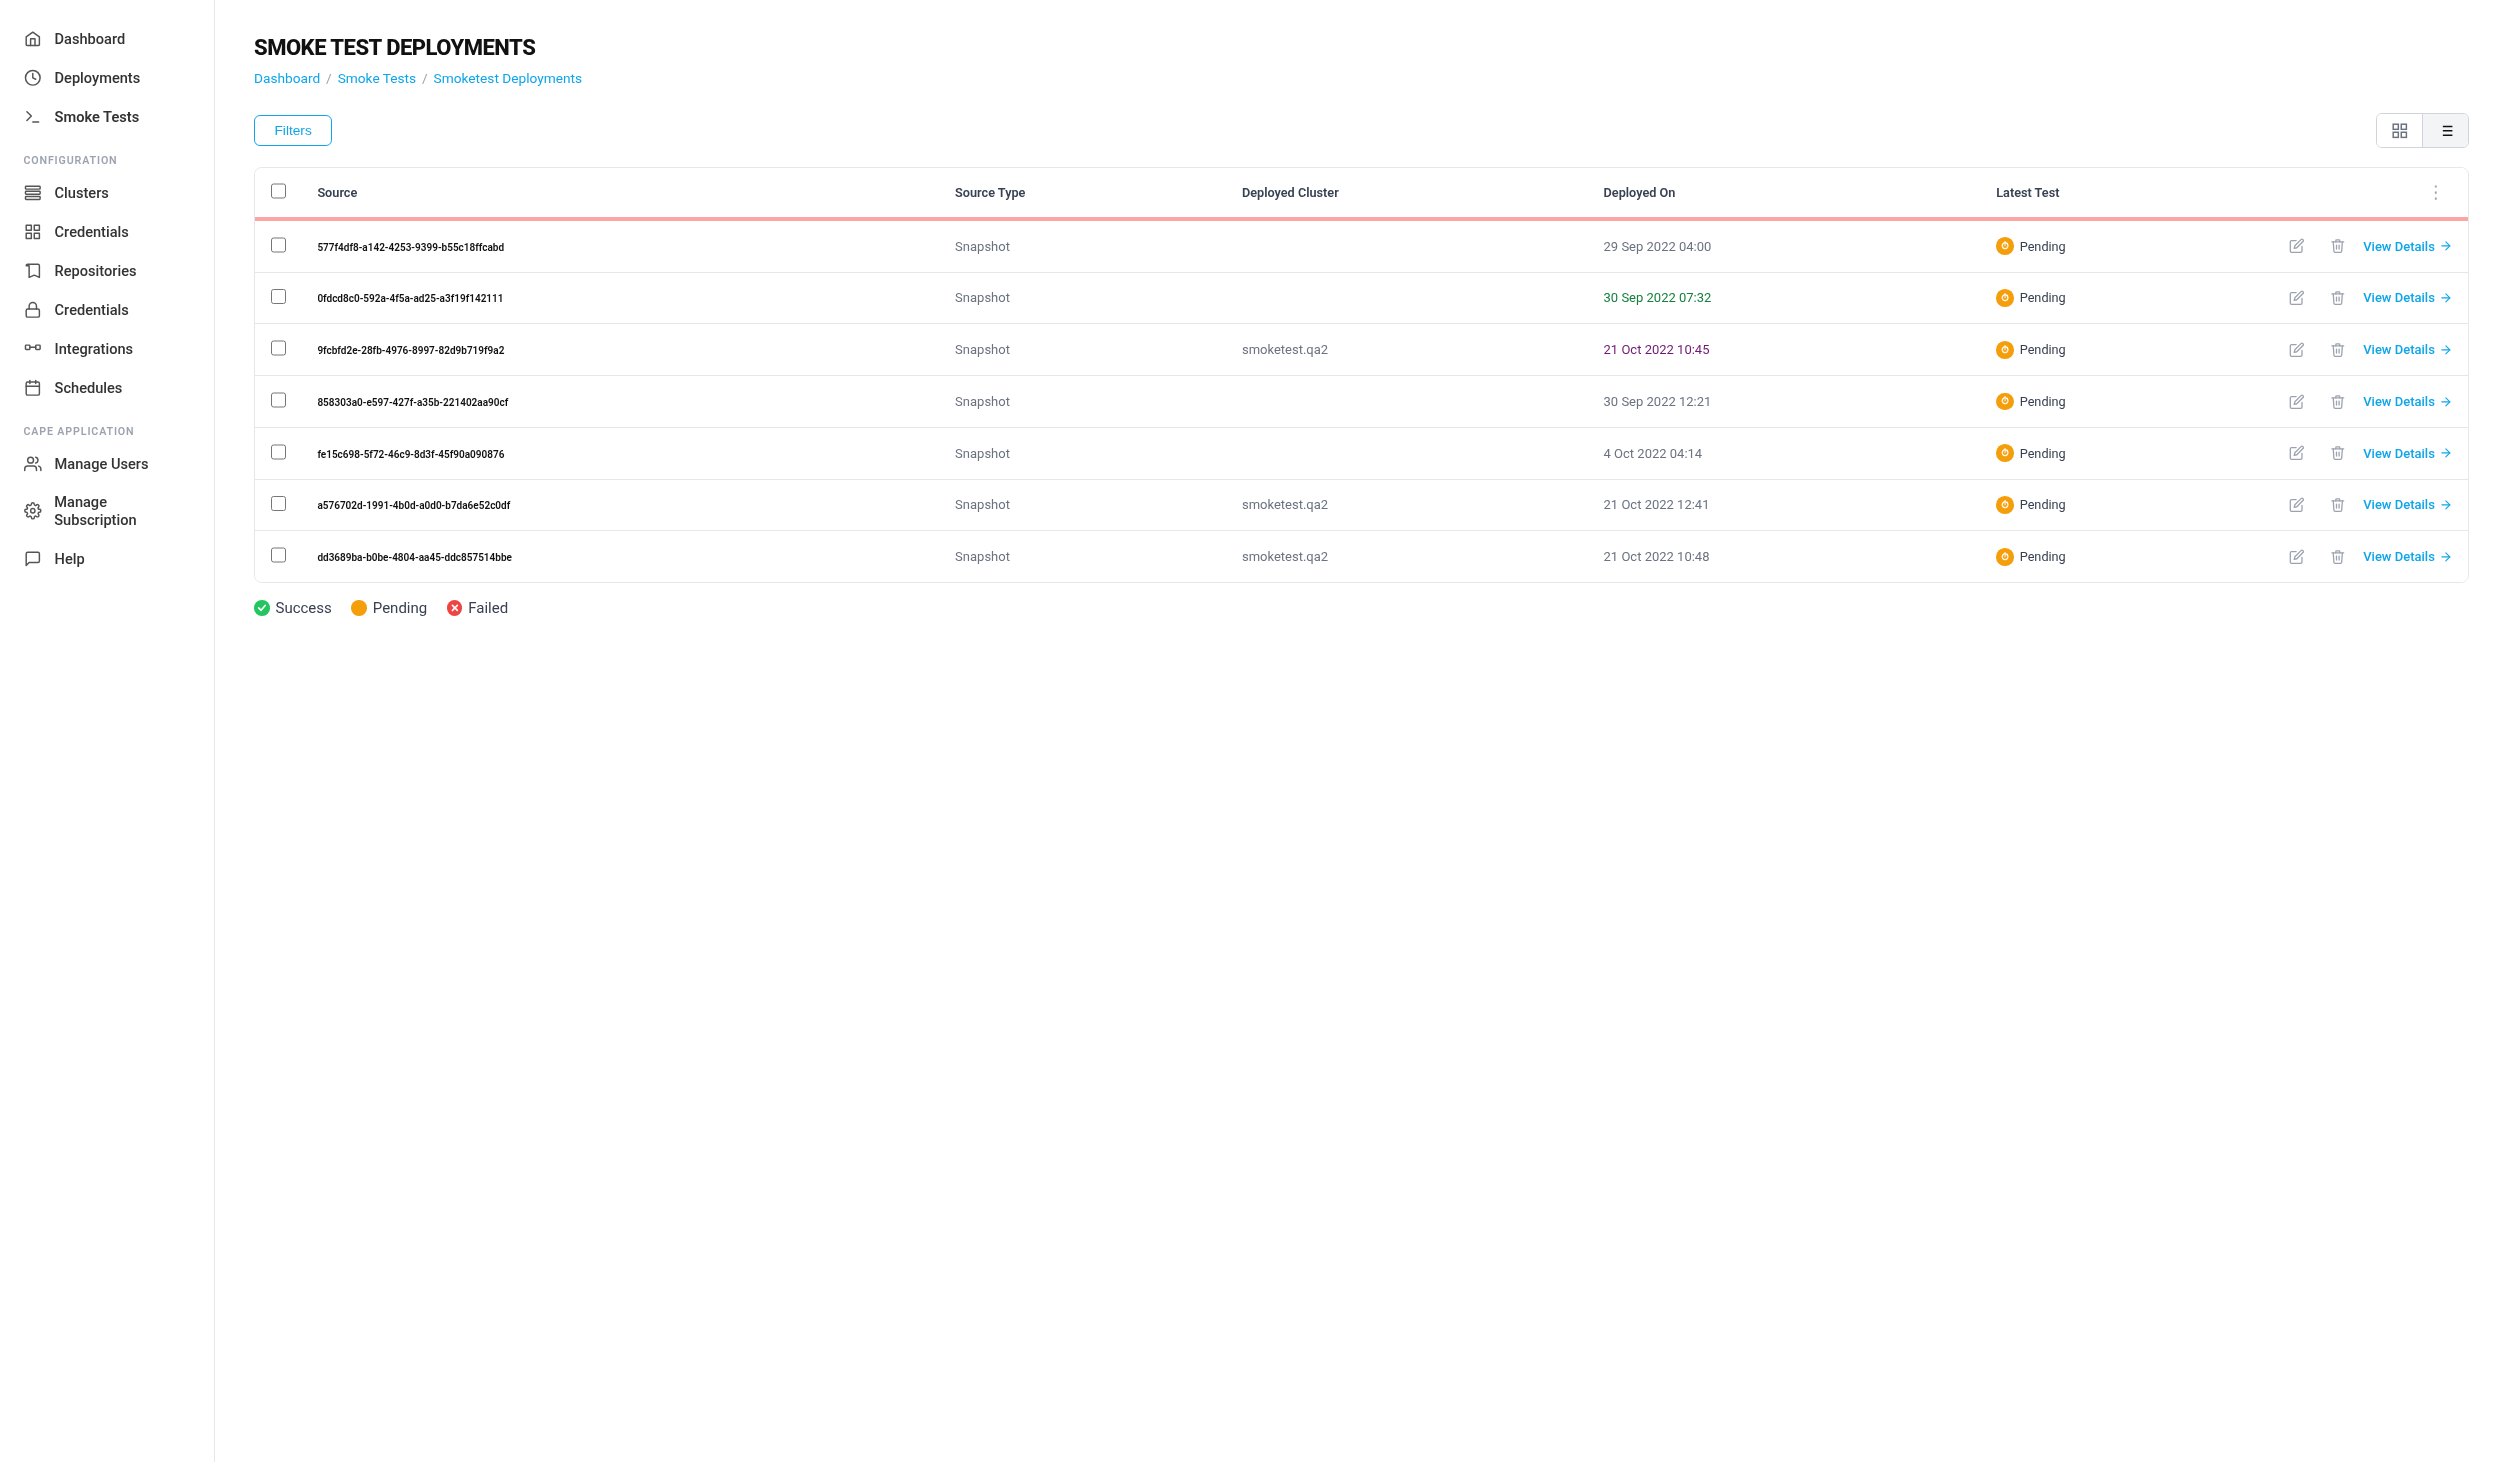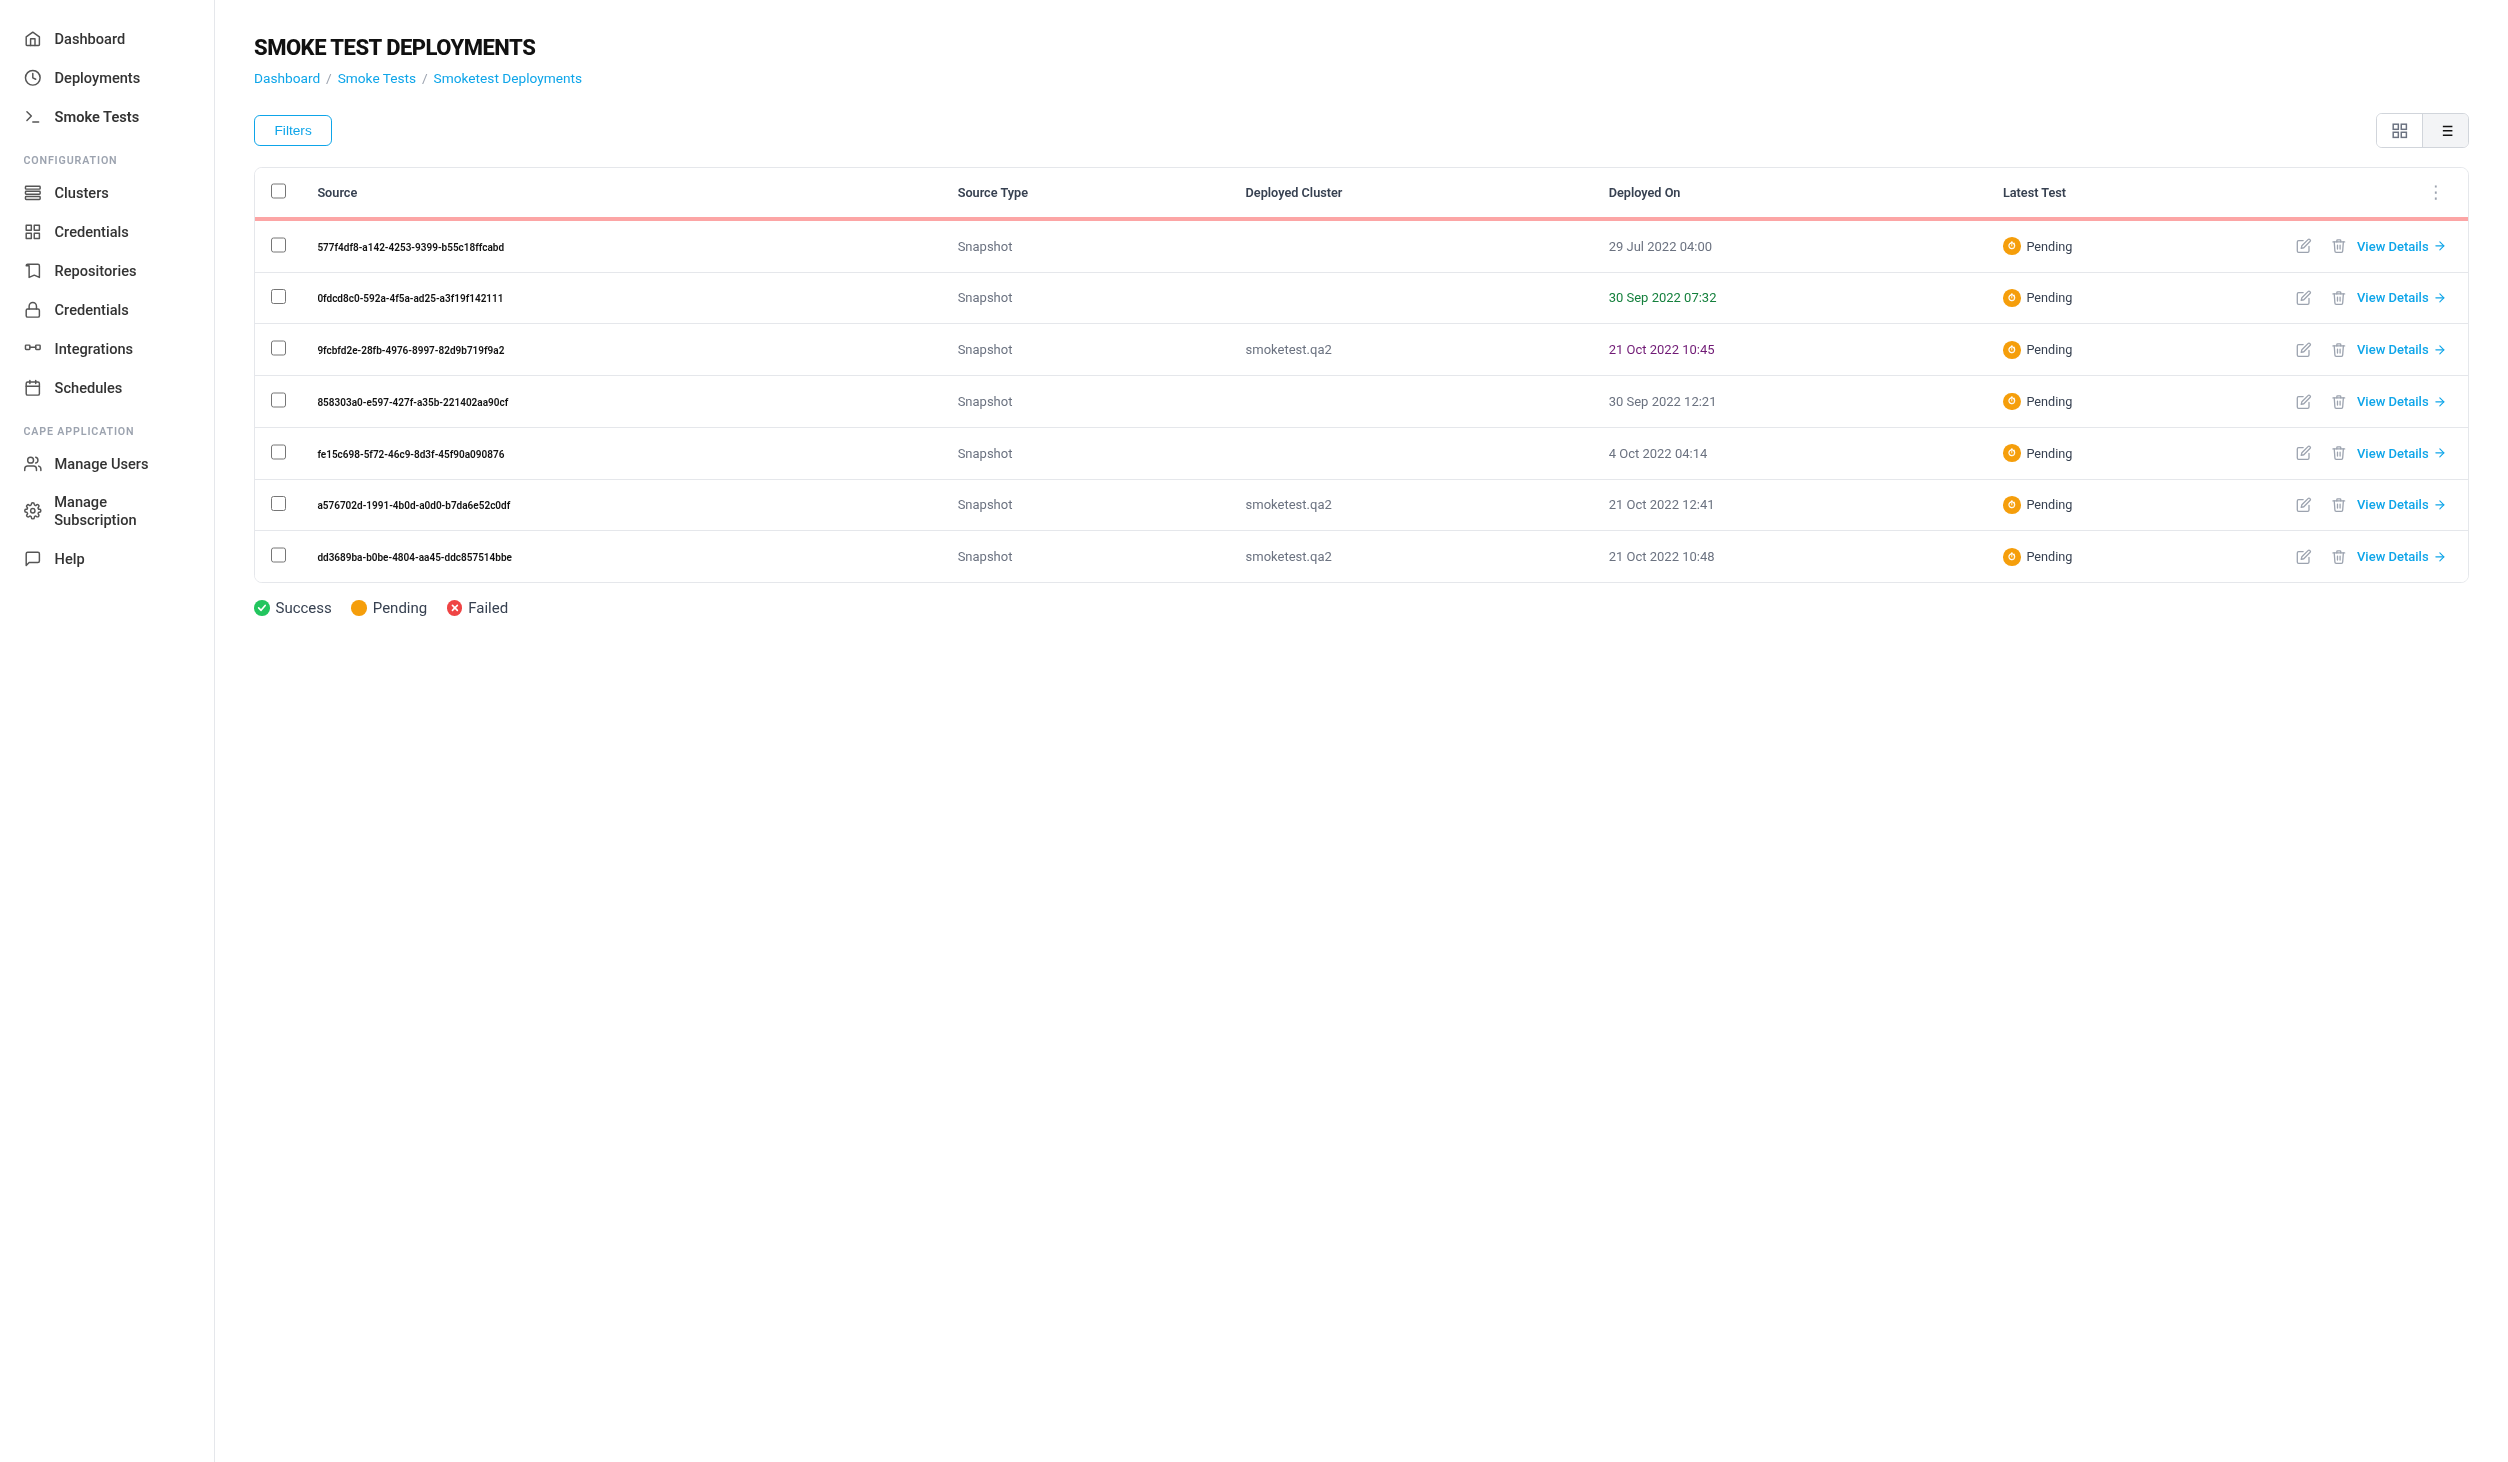--- a/index.html
+++ b/index.html
@@ -176,21 +176,21 @@
       text-decoration: none;
       font-weight: 500;
       display: flex;
       align-items: center;
       gap: 3.9px;
       white-space: nowrap;
     }
     .actions-cell {
       display: flex;
       align-items: center;
-      gap: 3px;
+      gap: 10px;
     }
     .three-dots-btn {
       background: none;
       border: none;
       cursor: pointer;
       color: #9ca3af;
       font-size: 17.6px;
       padding: 0 7.8px;
     }
 
@@ -439,21 +439,21 @@
       <tbody id="table-body">
       <tr>
       <td>
         <input type="checkbox" style="">
       </td>
       <td>
         <span class="source-id">577f4df8-a142-4253-9399-b55c18ffcabd</span>
       </td>
       <td style="color:#6b7280;">Snapshot</td>
       <td style="color:#6b7280;"></td>
-      <td style="color:#6b7280;">29 Jul 2022 04:00</td>
+      <td style="color:#6b7280;">29 Sep 2022 04:00</td>
       <td>
         <div class="pending-badge">
           <span class="pending-icon">⏱</span>
           <span>Pending</span>
         </div>
       </td>
       <td>
         <div class="actions-cell">
           <button class="action-btn" title="Edit">
             <svg width="15.6" height="15.6" viewBox="0 0 24 24" fill="none" stroke="currentColor" stroke-width="2" stroke-linecap="round" stroke-linejoin="round">

